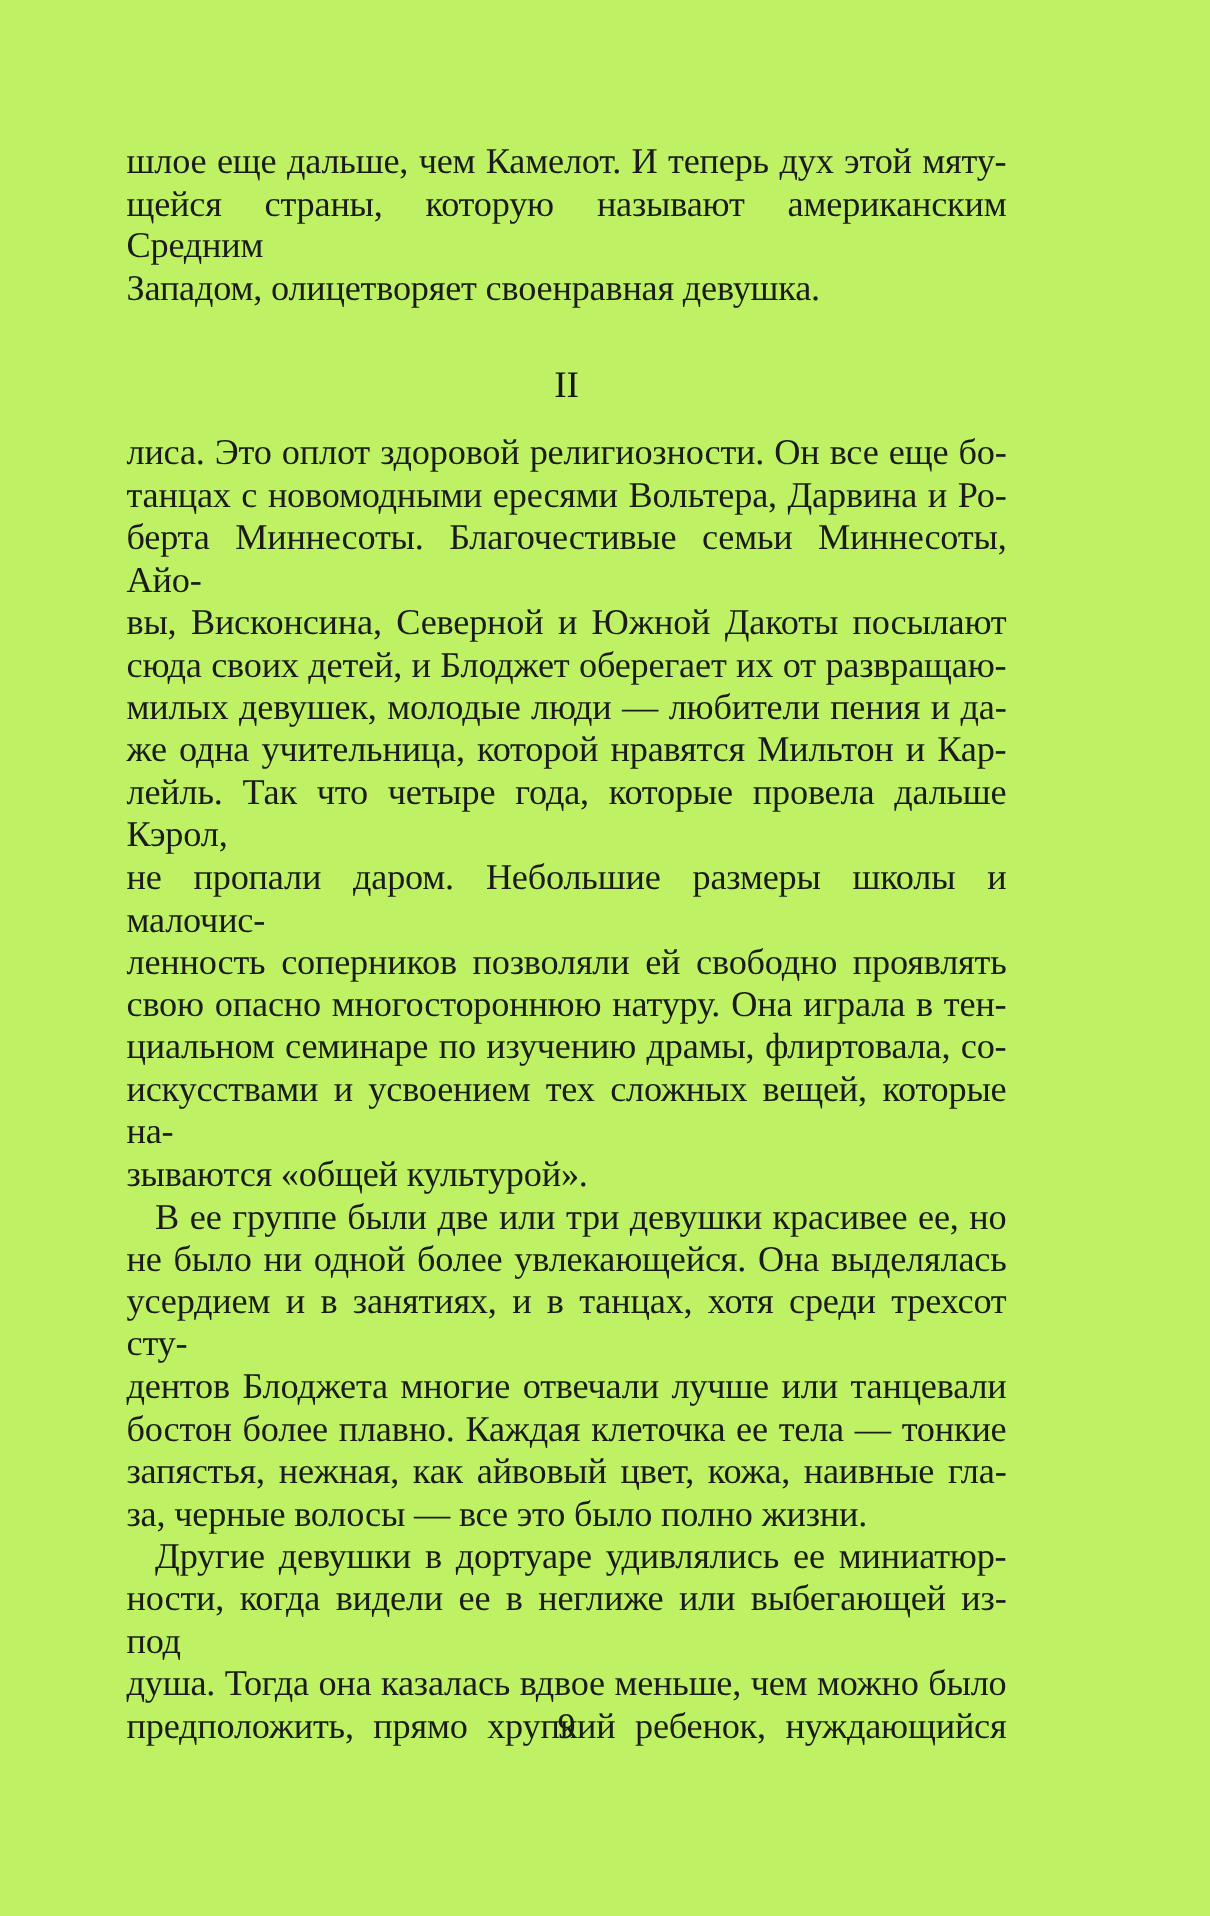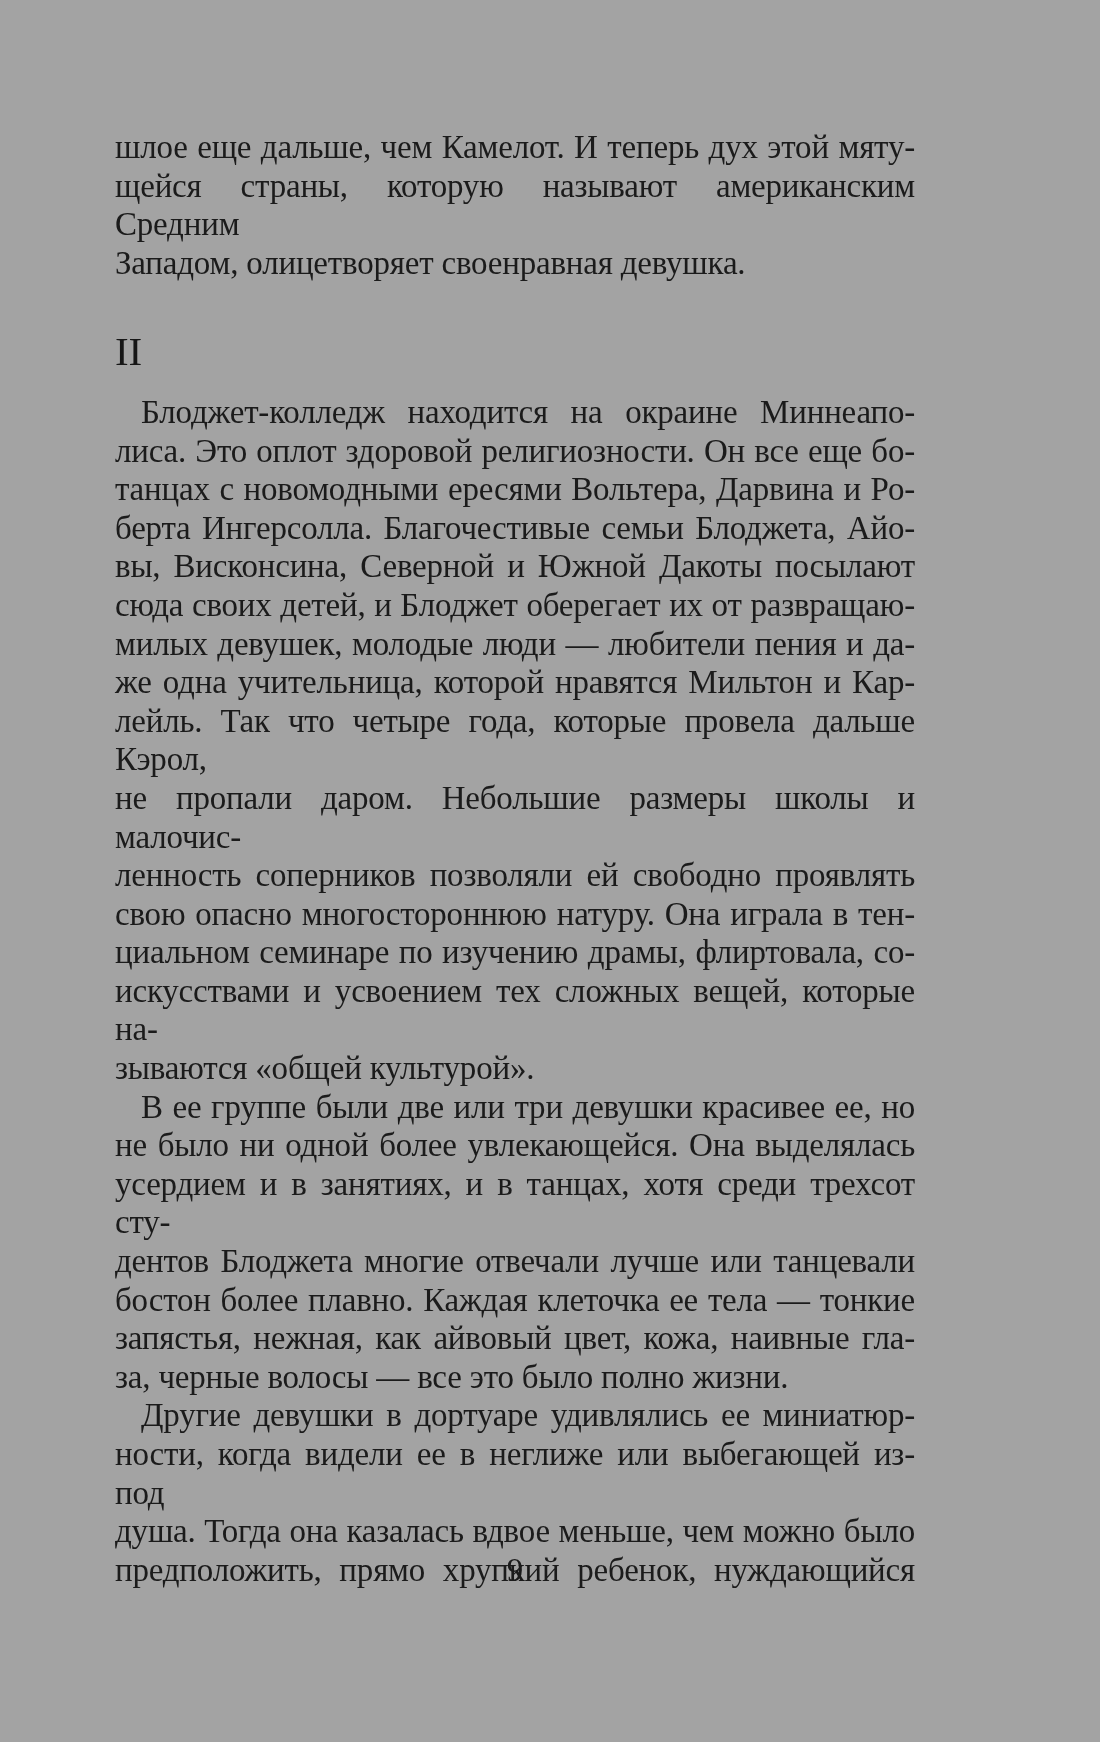--- a/index.html
+++ b/index.html
@@ -4,21 +4,21 @@
 <style>
   html, body {
     margin: 0;
     padding: 0;
     background: #ffffff;
   }
   .page {
     position: relative;
     width: 1100px;
     height: 1742px;
-    background: #a3a3a3;
+    background: #bef264;
     overflow: hidden;
     font-family: "Liberation Serif", "DejaVu Serif", serif;
     color: #1b1b1b;
   }
   .text-column {
     position: absolute;
     left: 115px;
     top: 128px;
     width: 800px;
     font-size: 33px;
@@ -31,22 +31,22 @@
     text-align-last: justify;
     white-space: normal;
   }
   .line.para-end {
     text-align-last: left;
   }
   .line.indented {
     text-indent: 26px;
   }
   .heading {
-    text-align: left;
-    font-size: 41px;
+    text-align: center;
+    font-size: 34px;
     line-height: 38.6px;
     margin-top: 50px;
     margin-bottom: 22px;
     color: #161616;
   }
   .page-number {
     position: absolute;
     left: 115px;
     top: 1551px;
     width: 800px;
@@ -61,24 +61,23 @@
 
 <div class="page">
   <div class="text-column">
       <div class="paragraph">
         <div class="line">шлое еще дальше, чем Камелот. И теперь дух этой мяту-</div>
         <div class="line">щейся страны, которую называют американским Средним</div>
         <div class="line para-end">Западом, олицетворяет своенравная девушка.</div>
       </div>
       <div class="heading">II</div>
       <div class="paragraph">
-        <div class="line indented">Блоджет-колледж находится на окраине Миннеапо-</div>
         <div class="line">лиса. Это оплот здоровой религиозности. Он все еще бо-</div>
         <div class="line">танцах с новомодными ересями Вольтера, Дарвина и Ро-</div>
-        <div class="line">берта Ингерсолла. Благочестивые семьи Блоджета, Айо-</div>
+        <div class="line">берта Миннесоты. Благочестивые семьи Миннесоты, Айо-</div>
         <div class="line">вы, Висконсина, Северной и Южной Дакоты посылают</div>
         <div class="line">сюда своих детей, и Блоджет оберегает их от развращаю-</div>
         <div class="line">милых девушек, молодые люди — любители пения и да-</div>
         <div class="line">же одна учительница, которой нравятся Мильтон и Кар-</div>
         <div class="line">лейль. Так что четыре года, которые провела дальше Кэрол,</div>
         <div class="line">не пропали даром. Небольшие размеры школы и малочис-</div>
         <div class="line">ленность соперников позволяли ей свободно проявлять</div>
         <div class="line">свою опасно многостороннюю натуру. Она играла в тен-</div>
         <div class="line">циальном семинаре по изучению драмы, флиртовала, со-</div>
         <div class="line">искусствами и усвоением тех сложных вещей, которые на-</div>

